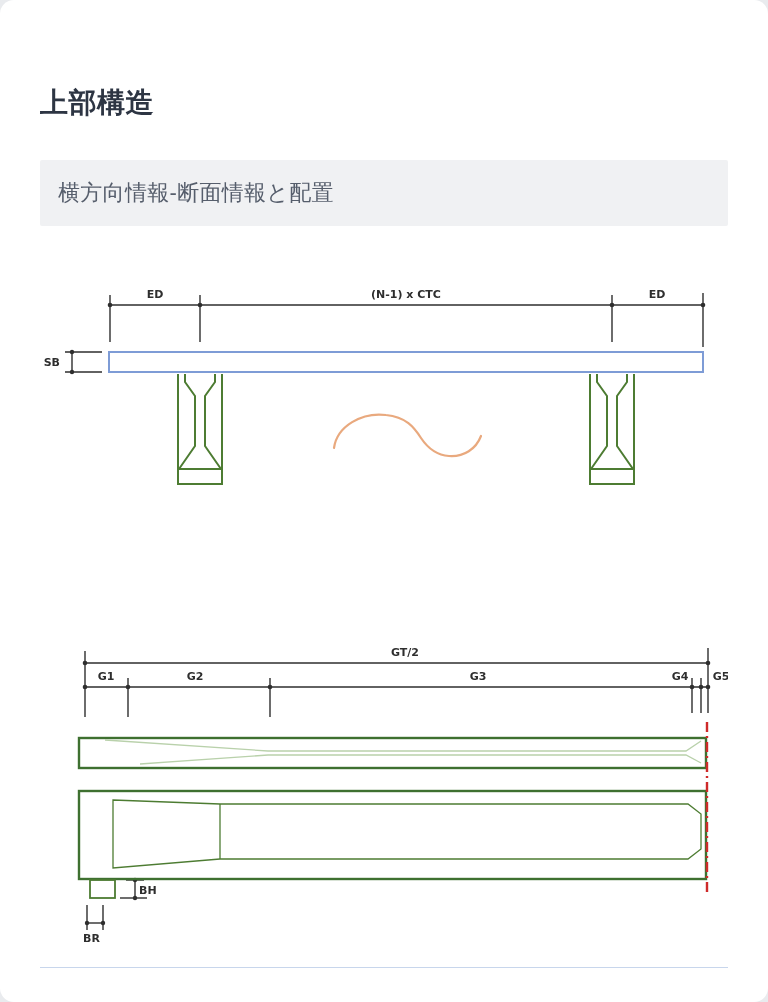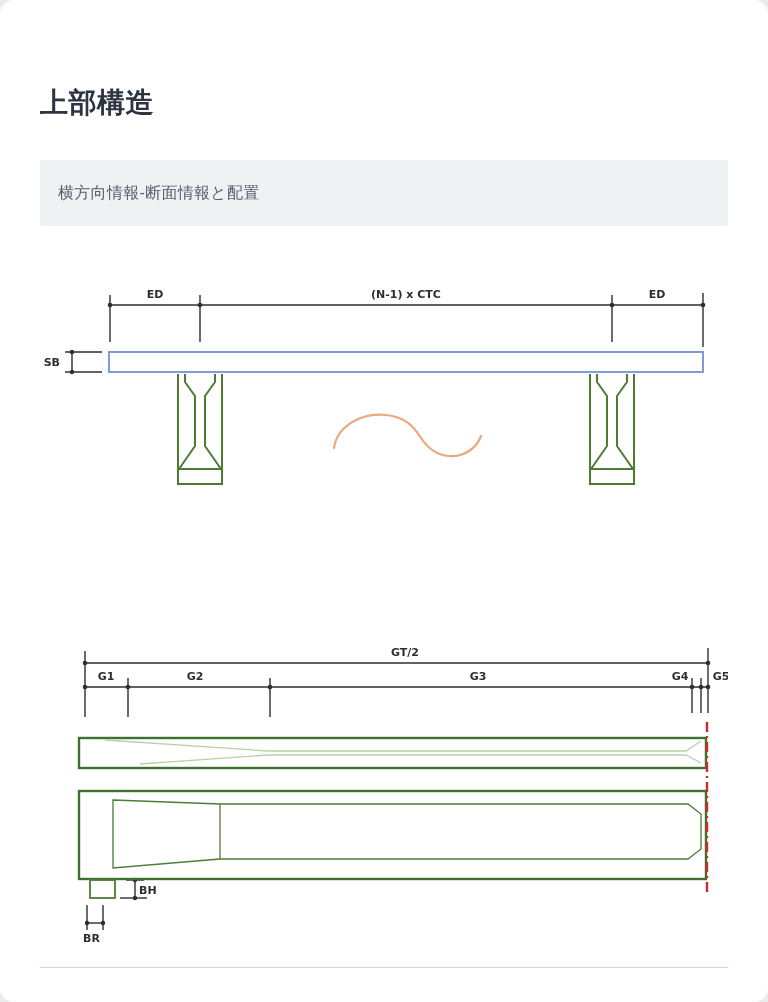--- a/index.html
+++ b/index.html
@@ -21,21 +21,21 @@
     letter-spacing:.5px;
   }
   .section-header{
     position:absolute;left:40px;width:688px;height:66px;
     background:#f0f1f3;
     display:flex;align-items:center;
     padding-left:18px;box-sizing:border-box;
     border-radius:2px;
   }
   .section-header span{
-    font-size:16px;color:#565e6c;letter-spacing:.3px;
+    font-size:22px;color:#565e6c;letter-spacing:.3px;
   }
   .sh1{top:160px;}
   .sh2{top:548px;}
   .diagram{position:absolute;left:40px;display:block;}
   .d1{top:250px;}
   .d2{top:628px;}
   .dim-text text{
     font-family:"DejaVu Sans","Liberation Sans",sans-serif;
     font-size:11px;font-weight:700;
   }

